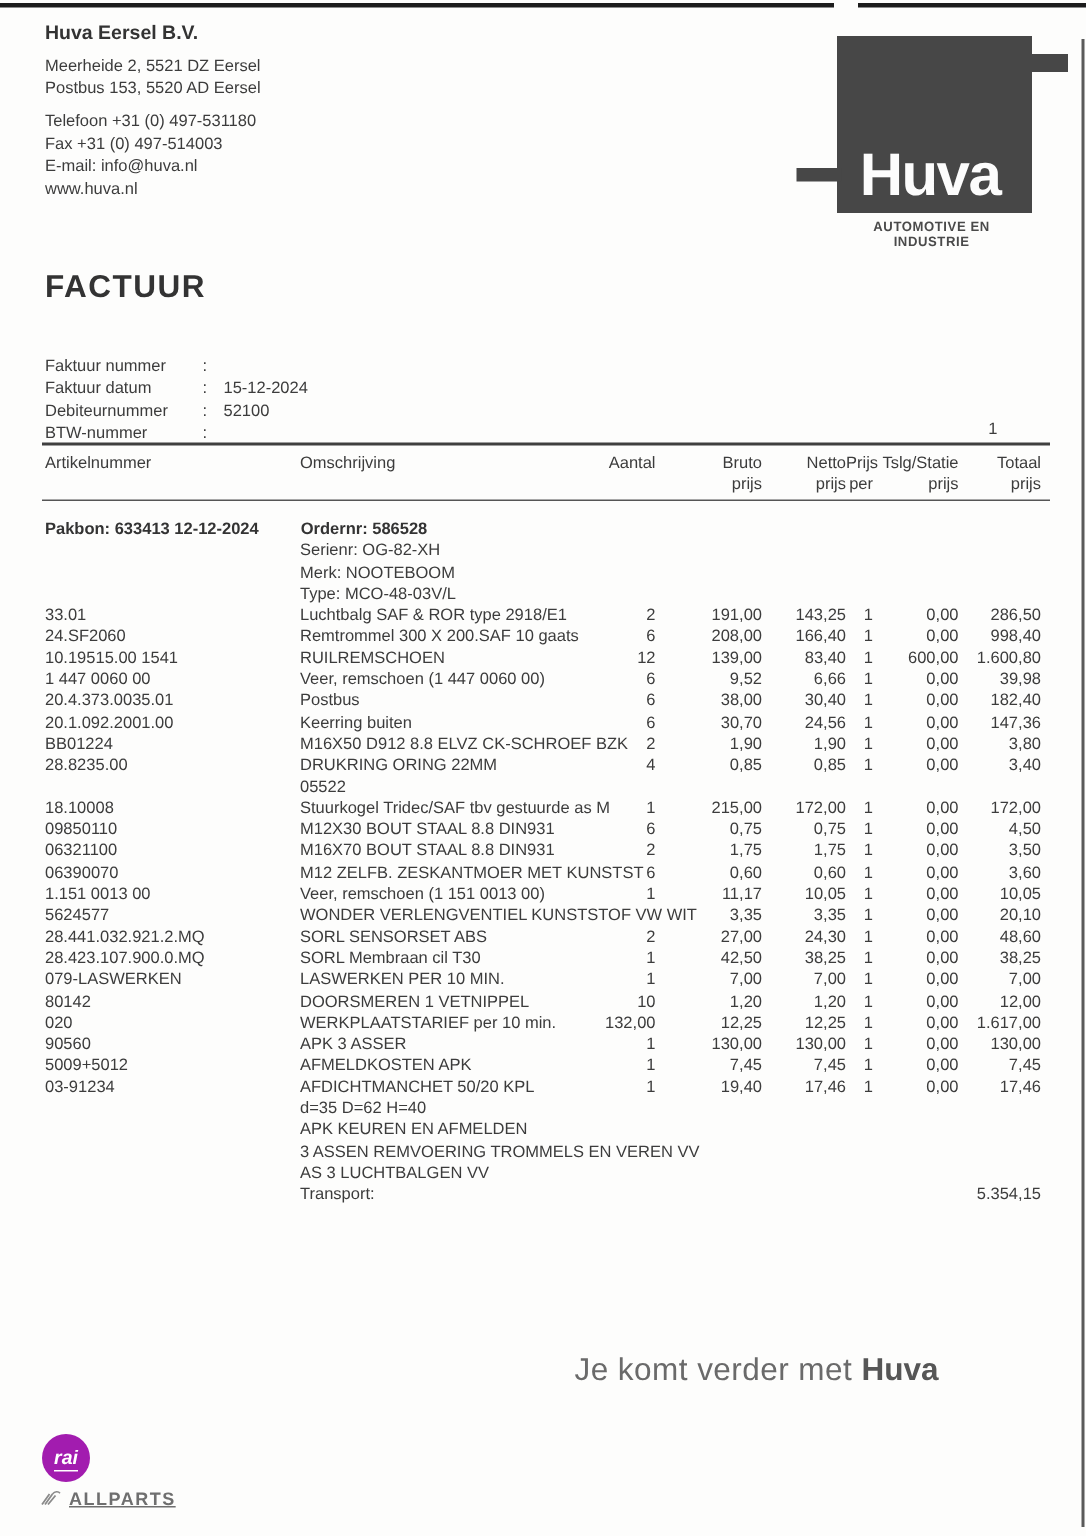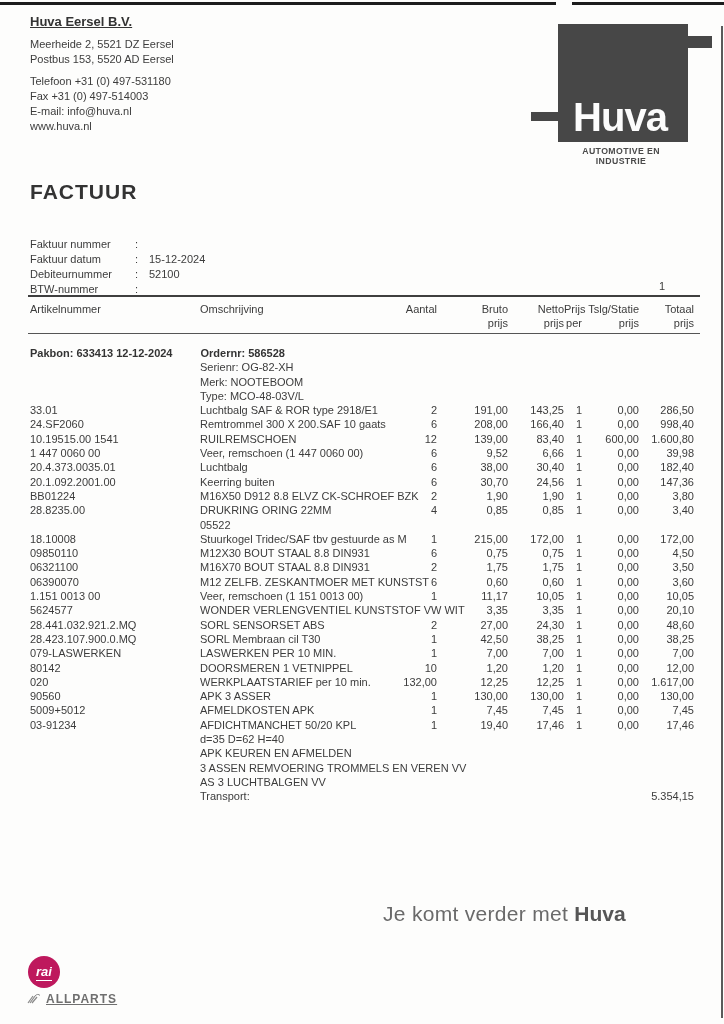--- a/index.html
+++ b/index.html
@@ -8,21 +8,21 @@
     background:#fdfdfc; overflow:hidden;
     font-family:"Liberation Sans", sans-serif; color:#3c3c3c;
   }
   
   .topline { position:absolute; top:2px; left:0; width:724px; height:3px; background:#1c1c1c; }
   .topline-gap { position:absolute; top:1px; left:556px; width:16px; height:5px; background:#fdfdfc; }
   .rightline { position:absolute; top:26px; right:1px; width:2px; height:992px; background:#5a5a5a; }
 
   
   .company { position:absolute; left:30px; top:14px; font-size:11px; line-height:15px; }
-  .company .name { font-weight:bold; font-size:13px; margin-bottom:8px; color:#333;text-decoration:underline; }
+  .company .name { font-weight:bold; font-size:13px; margin-bottom:8px; color:#333; }
   .company .grp { margin-bottom:7px; }
 
   
   .logo-square { position:absolute; left:558px; top:24px; width:130px; height:118px; background:#474747; }
   .logo-tab-right { position:absolute; left:686px; top:36px; width:26px; height:12px; background:#474747; }
   .logo-bar-left { position:absolute; left:531px; top:112px; width:30px; height:9px; background:#474747; }
   .logo-word {
     position:absolute; left:0; right:6px; bottom:2px; text-align:center;
     color:#fcfcfc; font-weight:bold; font-size:40px; letter-spacing:-1px;
     font-family:"Liberation Sans", sans-serif;
@@ -59,21 +59,21 @@
   .offset-descr { padding-left:170px; white-space:nowrap; }
   .transport-row { display:grid; grid-template-columns:170px 439px 55px; }
   .transport-row .val { text-align:right; }
 
   
   .slogan { position:absolute; left:383px; top:902px; font-size:21px; color:#6a6a6a; letter-spacing:0.3px; }
   .slogan b { color:#565656; letter-spacing:0; font-weight:bold; }
 
   .rai-circle {
     position:absolute; left:28px; top:956px; width:32px; height:32px; border-radius:50%;
-    background:#be185d; color:#fff; display:flex; align-items:center; justify-content:center;
+    background:#a21caf; color:#fff; display:flex; align-items:center; justify-content:center;
     font-style:italic; font-weight:bold; font-size:13px;
   }
   .rai-circle i { border-bottom:1px solid #fff; padding-bottom:1px; font-style:italic; }
   .allparts { position:absolute; left:26px; top:992px; display:flex; align-items:center; gap:4px;
     font-size:12px; font-weight:bold; letter-spacing:1px; color:#6f6f6f;text-decoration:underline; }
   .allparts svg { display:block; }
 </style>
 </head>
 <body>
 
@@ -226,21 +226,21 @@
       <span class="c num">6,66</span>
       <span class="c num">1</span>
       <span class="c num">0,00</span>
       <span class="c num">39,98</span>
     </div>
 
   </div>
         <div class="t-item">
     <div class="t-grid">
       <span class="c art">20.4.373.0035.01</span>
-      <span class="c descr">Luchtbalg</span>
+      <span class="c descr">Postbus</span>
       <span class="c num">6</span>
       <span class="c num">38,00</span>
       <span class="c num">30,40</span>
       <span class="c num">1</span>
       <span class="c num">0,00</span>
       <span class="c num">182,40</span>
     </div>
 
   </div>
         <div class="t-item">

